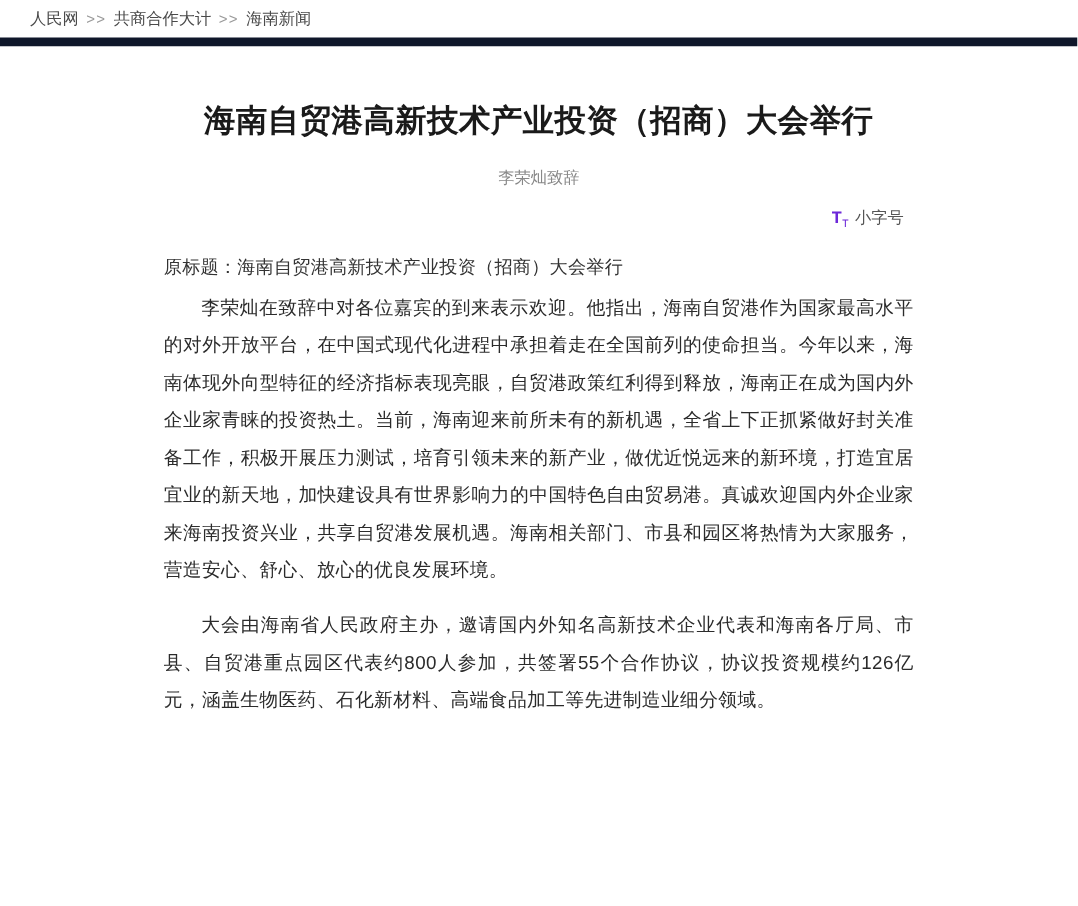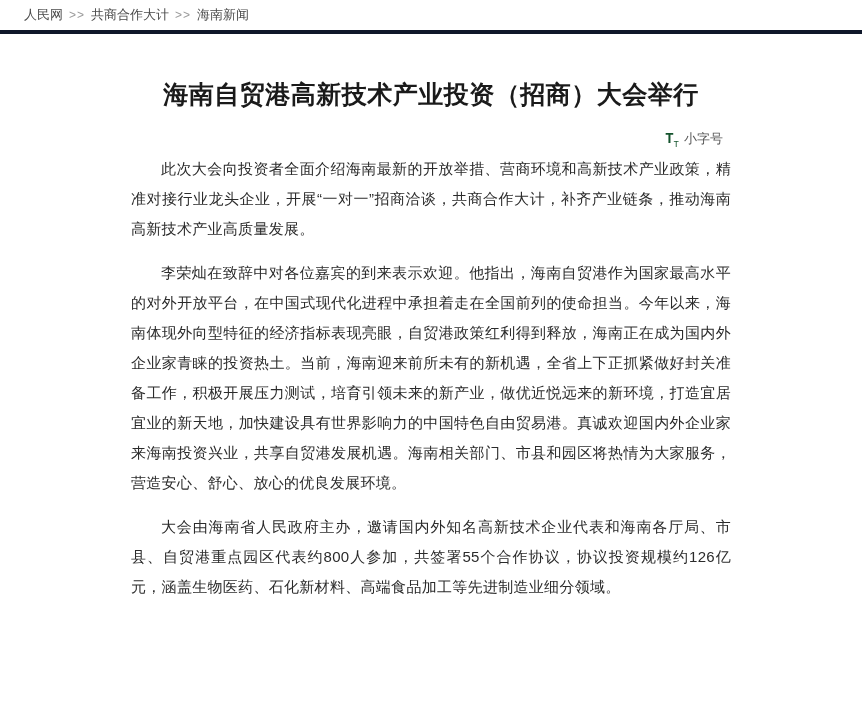--- a/index.html
+++ b/index.html
@@ -21,21 +21,21 @@
     background: #fff;
   }
   
   .breadcrumb {
     height: 30px;
     display: flex;
     align-items: center;
     padding: 0 0 0 24px;
     font-size: 13px;
     color: #4a4a4a;
-    border-bottom: 4px solid #0f172a;
+    border-bottom: 7px solid #0f172a;
     background: #fff;
   }
   .breadcrumb a {
     color: #4a4a4a;
     text-decoration: none;
   }
   .bc-sep {
     margin: 0 6px;
     color: #9a9a9a;
     font-size: 12px;
@@ -86,21 +86,21 @@
     gap: 5px;
     font-size: 13px;
     color: #555;
     cursor: pointer;
     user-select: none;
   }
   .fontsize-btn .tt {
     font-family: Liberation Mono, monospace;
     font-weight: bold;
     font-size: 14px;
-    color: #14532d;
+    color: #6d28d9;
   }
   .fontsize-btn .tt sub {
     font-size: 9px;
     font-weight: normal;
   }
   
   .orig-title {
     margin-top: 16px;
     font-size: 14.5px;
     color: #333;
@@ -130,31 +130,32 @@
     <span class="bc-sep">&gt;&gt;</span>
     <a href="#">共商合作大计</a>
     <span class="bc-sep">&gt;&gt;</span>
     <a href="#">海南新闻</a>
   </nav>
 
   <main class="article">
 
     <h1 class="title">海南自贸港高新技术产业投资（招商）大会举行</h1>
 
+    <div class="subtitle">李荣灿致辞</div>
 
 
     <div class="fontsize-bar">
       <span class="fontsize-btn">
         <span class="tt">T<sub>T</sub></span>
         <span>小字号</span>
       </span>
     </div>
 
+    <div class="orig-title">原标题：海南自贸港高新技术产业投资（招商）大会举行</div>
 
     <div class="body-text">
-      <p>此次大会向投资者全面介绍海南最新的开放举措、营商环境和高新技术产业政策，精准对接行业龙头企业，开展“一对一”招商洽谈，共商合作大计，补齐产业链条，推动海南高新技术产业高质量发展。</p>
       <p>李荣灿在致辞中对各位嘉宾的到来表示欢迎。他指出，海南自贸港作为国家最高水平的对外开放平台，在中国式现代化进程中承担着走在全国前列的使命担当。今年以来，海南体现外向型特征的经济指标表现亮眼，自贸港政策红利得到释放，海南正在成为国内外企业家青睐的投资热土。当前，海南迎来前所未有的新机遇，全省上下正抓紧做好封关准备工作，积极开展压力测试，培育引领未来的新产业，做优近悦远来的新环境，打造宜居宜业的新天地，加快建设具有世界影响力的中国特色自由贸易港。真诚欢迎国内外企业家来海南投资兴业，共享自贸港发展机遇。海南相关部门、市县和园区将热情为大家服务，营造安心、舒心、放心的优良发展环境。</p>
       <p>大会由海南省人民政府主办，邀请国内外知名高新技术企业代表和海南各厅局、市县、自贸港重点园区代表约800人参加，共签署55个合作协议，协议投资规模约126亿元，涵盖生物医药、石化新材料、高端食品加工等先进制造业细分领域。</p>
 
     </div>
 
   </main>
 </div>
 
 </body></html>

